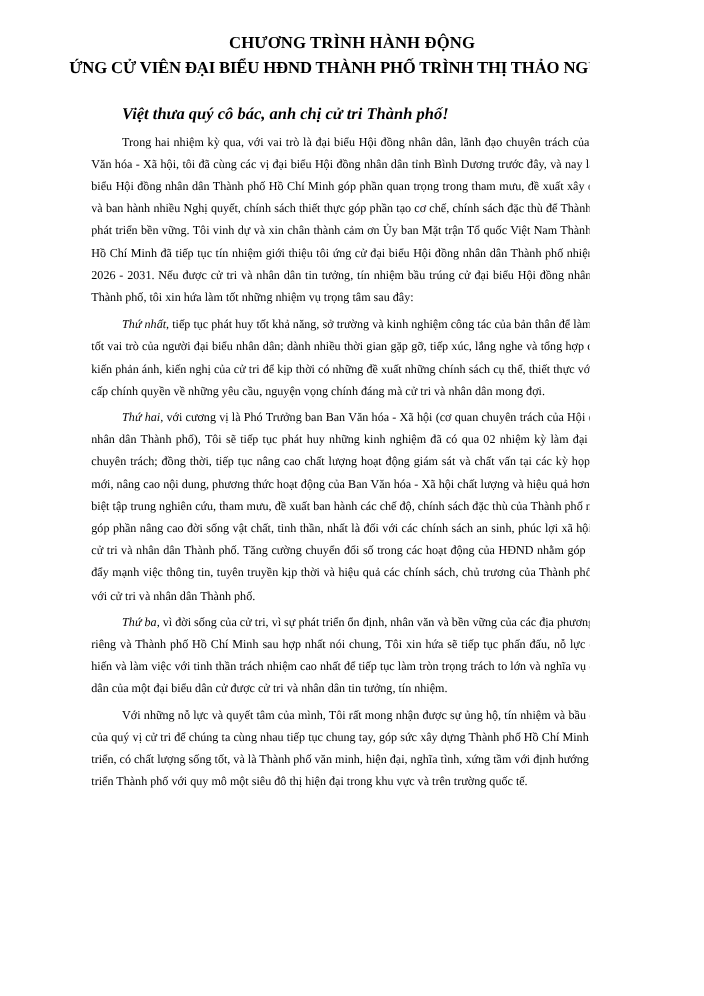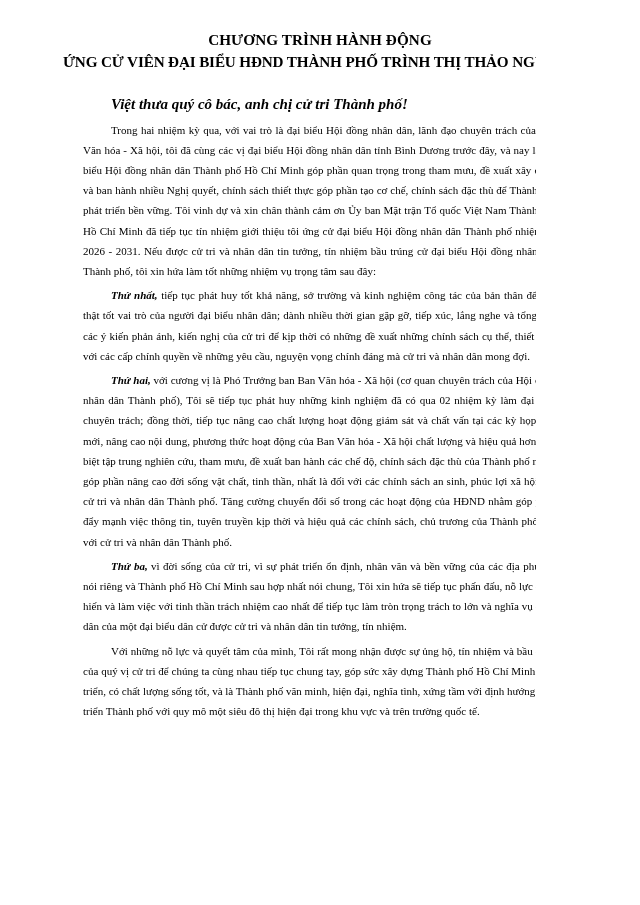--- a/index.html
+++ b/index.html
@@ -63,21 +63,21 @@
     text-align: justify;
     text-indent: 28px;
     margin: 4px 0 0 0;
     -webkit-hyphens: none;
     hyphens: none;
   }
   p.body-par.first {
     margin-top: 6px;
   }
   .lead {
-    font-weight: bold;
+    font-weight: normal;
     font-style: italic;
   }
 </style>
 </head>
 <body>
 
 <div class="page">
   <div class="content">
 
     <div class="doc-title">CHƯƠNG TRÌNH HÀNH ĐỘNG</div>

